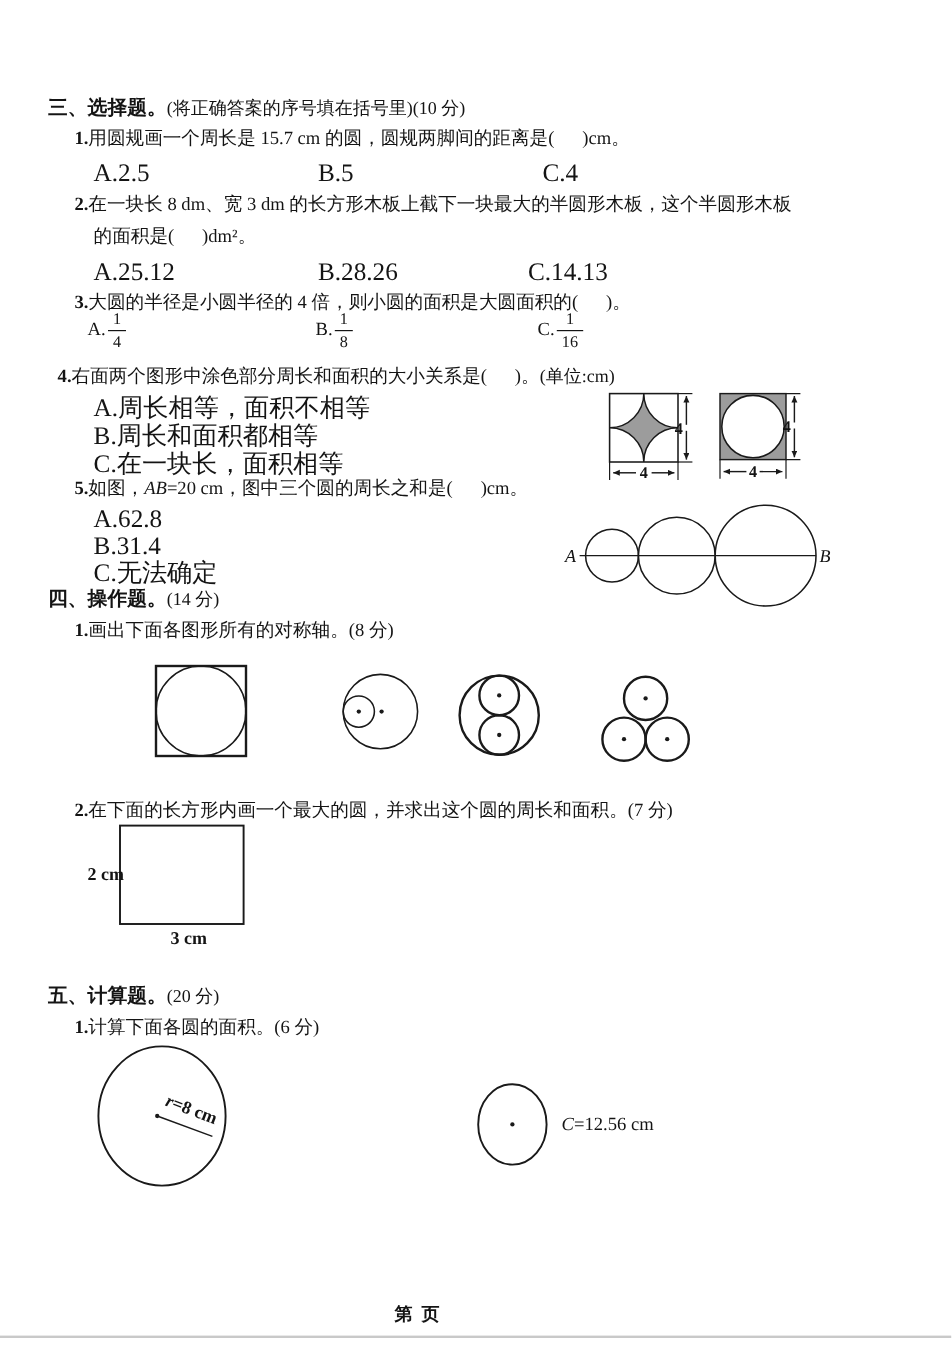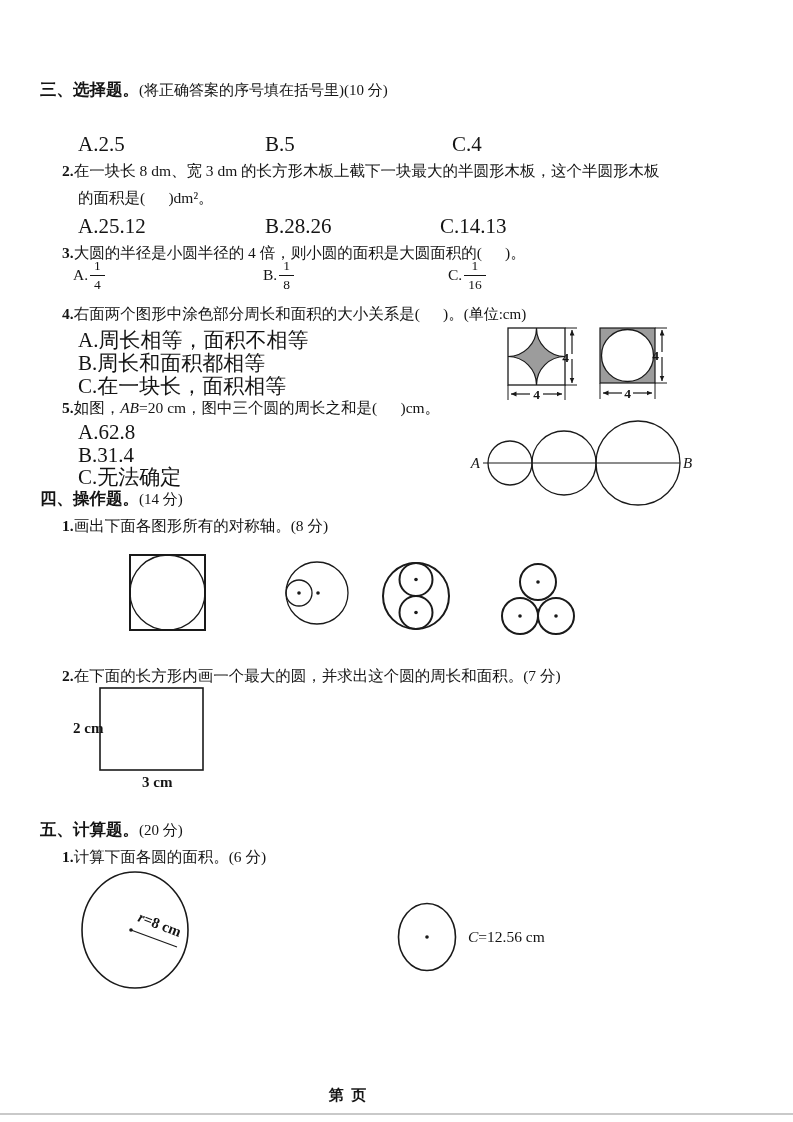--- a/index.html
+++ b/index.html
@@ -33,20 +33,23 @@
 </style>
 </head>
 <body>
 
 <div class="page">
 
   <div class="ln hd" style="left:40px;top:80px">
     <span class="b">三、选择题。</span><span class="note">(将正确答案的序号填在括号里)(10 分)</span>
   </div>
 
+  <div class="ln" style="left:62px;top:106px">
+    <span class="b">1.</span><span>用圆规画一个周长是 15.7 cm 的圆，圆规两脚间的距离是(&nbsp;&nbsp;&nbsp;&nbsp;&nbsp;&nbsp;)cm。</span>
+  </div>
   <span class="opt" style="left:78px;top:134px">A.2.5</span>
   <span class="opt" style="left:265px;top:134px">B.5</span>
   <span class="opt" style="left:452px;top:134px">C.4</span>
 
   <div class="ln" style="left:62px;top:161px">
     <span class="b">2.</span><span>在一块长 8 dm、宽 3 dm 的长方形木板上截下一块最大的半圆形木板，这个半圆形木板</span>
   </div>
   <div class="ln" style="left:78px;top:188px">
     <span>的面积是(&nbsp;&nbsp;&nbsp;&nbsp;&nbsp;&nbsp;)dm²。</span>
   </div>
@@ -72,21 +75,21 @@
       </span>
   </div>
   <div class="fracopt" style="left:448px;top:258px">
     <span>C.</span>
     <span class="frac">
         <span class="fn">1</span>
         <span class="fd">16</span>
       </span>
   </div>
 
-  <div class="ln" style="left:62px;top:304px">
+  <div class="ln" style="left:48px;top:304px">
     <span class="b">4.</span><span>右面两个图形中涂色部分周长和面积的大小关系是(&nbsp;&nbsp;&nbsp;&nbsp;&nbsp;&nbsp;)。</span><span class="note">(单位:cm)</span>
   </div>
   <span class="opt" style="left:78px;top:330px">A.周长相等，面积不相等</span>
   <span class="opt" style="left:78px;top:353px">B.周长和面积都相等</span>
   <span class="opt" style="left:78px;top:376px">C.在一块长，面积相等</span>
 
   <svg class="fig" style="left:495px;top:320px" width="190" height="85" viewBox="0 0 190 85">
     <defs>
       <marker id="arr" markerWidth="8" markerHeight="8" refX="5.5" refY="2.5" orient="auto" markerUnits="userSpaceOnUse">
         <path d="M0,0L5.5,2.5L0,5Z" fill="#1a1a1a"></path>

